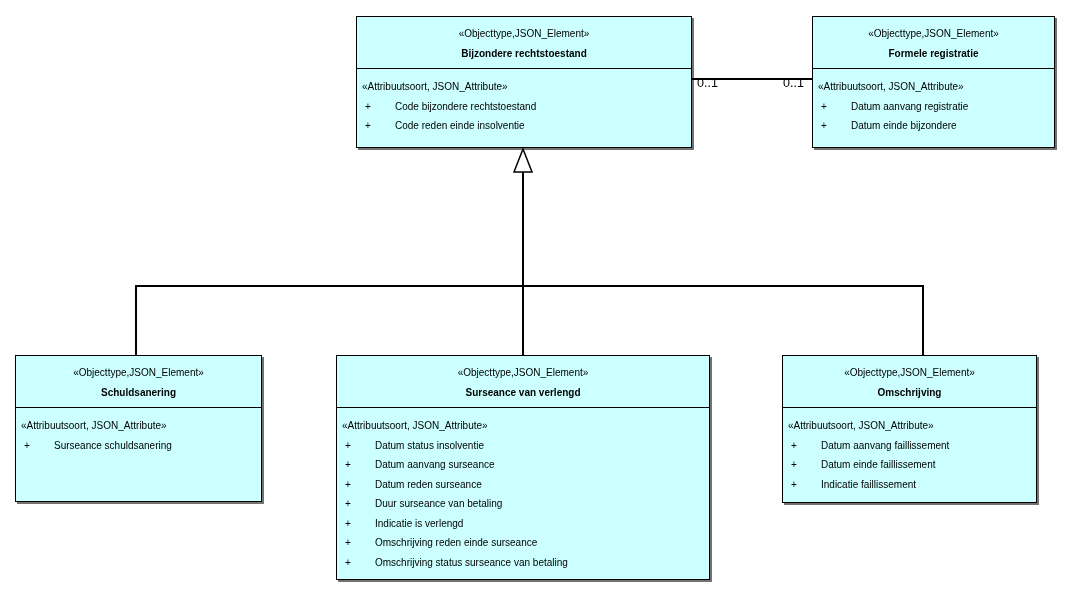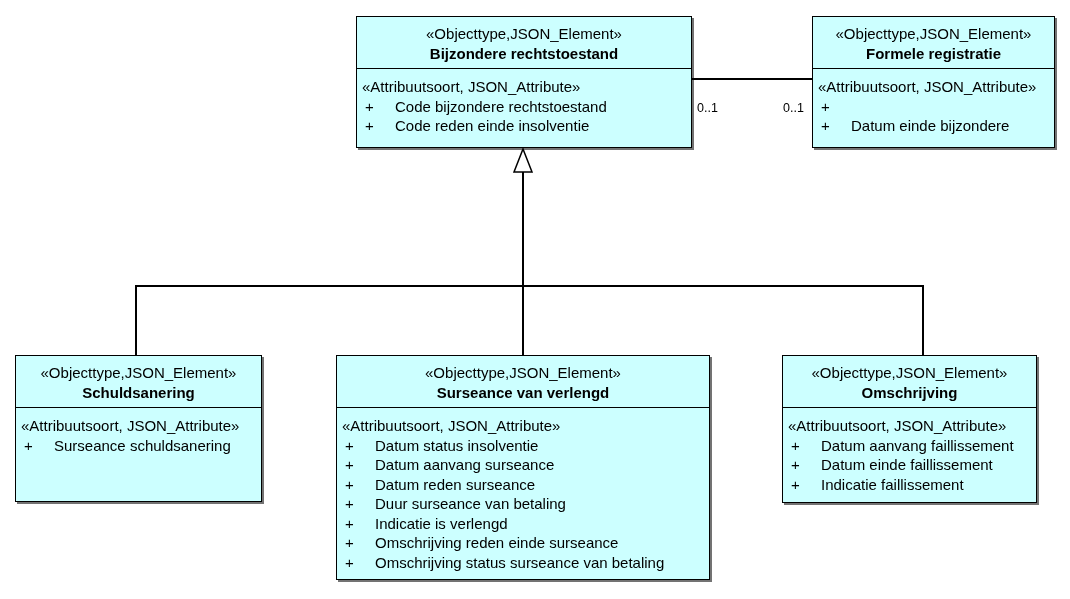--- a/index.html
+++ b/index.html
@@ -11,21 +11,21 @@
     font-family: "Liberation Sans", sans-serif;
     color: #000000;
     overflow: hidden;
   }
   .uml-class {
     position: absolute;
     background: #ccffff;
     border: 1.5px solid #000000;
     box-shadow: 2px 2px 0 rgba(0,0,0,0.55);
     box-sizing: border-box;
-    font-size: 15px;
+    font-size: 10px;
     line-height: 19.5px;
   }
   .uml-header {
     height: 52px;
     border-bottom: 1.5px solid #000000;
     box-sizing: border-box;
     display: flex;
     flex-direction: column;
     align-items: center;
     justify-content: center;
@@ -46,21 +46,21 @@
   
   .line { position: absolute; background: #000000; }
   .assoc-line     { left: 692px; top: 78px;  width: 120px; height: 2px; }
   .gen-stem       { left: 522px; top: 172px; width: 2px;   height: 183px; }
   .gen-horizontal { left: 135px; top: 285px; width: 789px; height: 2px; }
   .gen-drop-left  { left: 135px; top: 285px; width: 2px;   height: 70px; }
   .gen-drop-right { left: 922px; top: 285px; width: 2px;   height: 70px; }
   .gen-triangle   { position: absolute; left: 513px; top: 148px; }
   .mult-label {
     position: absolute;
-    top: 101px;
+    top: 76px;
     font-size: 12.5px;
     line-height: 15px;
     background: transparent;
   }
   .mult-src { left: 697px; }
   .mult-tgt { left: 783px; }
 </style>
 </head>
 <body>
 
@@ -86,20 +86,21 @@
 
   <div class="uml-class box-b">
     <div class="uml-header">
       <div class="stereo">«Objecttype,JSON_Element»</div>
       <div class="cname">Formele registratie</div>
     </div>
     <div class="uml-body">
       <div class="attr-stereo">«Attribuutsoort, JSON_Attribute»</div>
       <div class="attr-row">
         <span class="vis">+</span>
+        <span class="alabel">Datum aanvang registratie</span>
       </div>
       <div class="attr-row">
         <span class="vis">+</span>
         <span class="alabel">Datum einde bijzondere</span>
       </div>
     </div>
   </div>
 
   <div class="uml-class box-c">
     <div class="uml-header">

